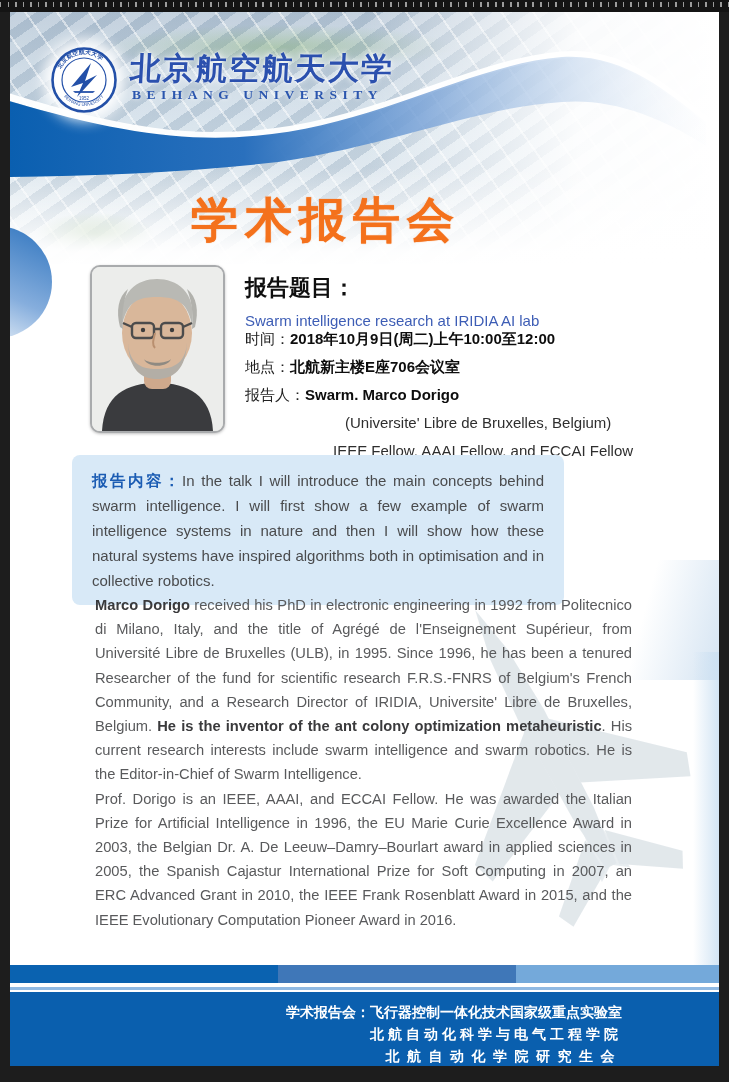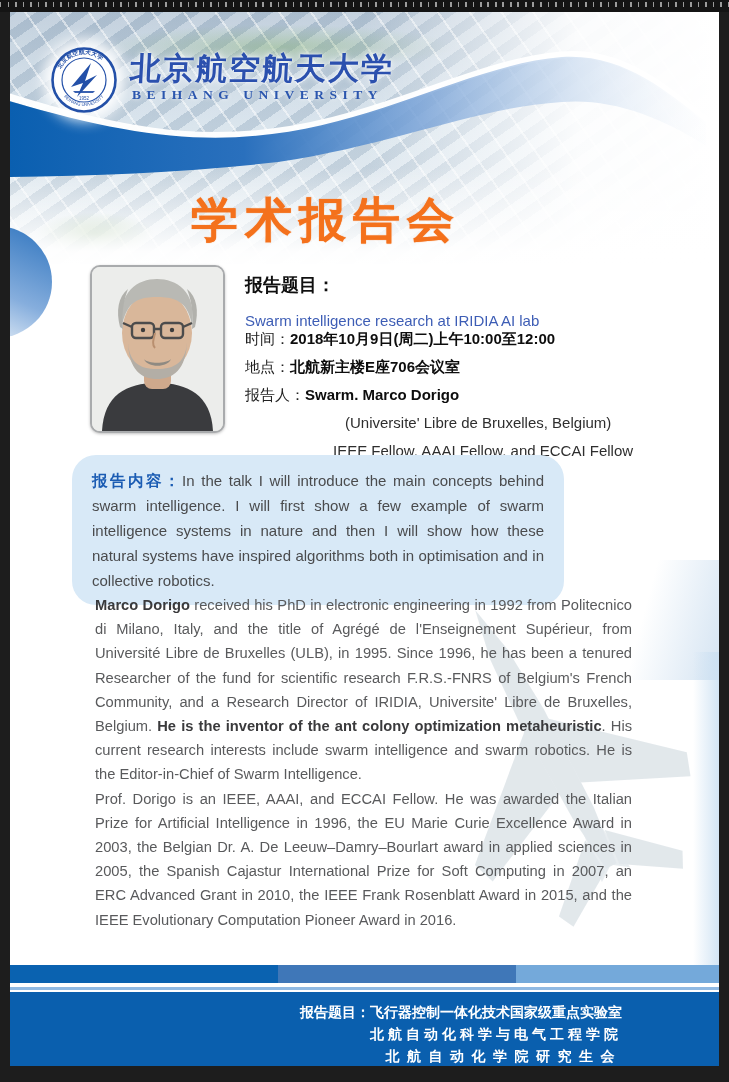--- a/index.html
+++ b/index.html
@@ -64,34 +64,34 @@
     text-shadow:0 0 1px #f4711c;
     white-space:nowrap;
   }
 
   
   .portrait { position:absolute; left:80px; top:253px; width:135px; height:168px;
     border:2px solid #a9abad; border-radius:10px; overflow:hidden; background:#ebebe9;
     box-shadow:0 1px 3px rgba(0,0,0,.25); }
   .info { position:absolute; left:235px; top:253px; width:440px; font-size:15px; color:#1c1c1c; }
   .info .row { position:absolute; left:0; white-space:nowrap; }
-  .r0 { top:8px;  font-size:18px; font-weight:bold; color:#0f0f0f; }
+  .r0 { top:8px;  font-size:22px; font-weight:bold; color:#0f0f0f; }
   .r1 { top:38px; color:#3d5db5;margin-top:9px; }
   .r2 { top:65px; }
   .r3 { top:93px; }
   .r4 { top:121px; }
   .r5 { top:149px; left:100px !important; color:#2e2e2e; }
   .r6 { top:177px; left:88px  !important; color:#2e2e2e; }
   .lbl { font-weight:normal; color:#222; }
   .val { font-weight:bold; color:#0d0d0d; }
 
   
   .abstract-box {
     position:absolute; left:62px; top:443px; width:492px; min-height:116px;
-    background:#d8e9f7; border-radius:24px; padding:13px 20px 12px 20px;
+    background:#d8e9f7; border-radius:8px; padding:13px 20px 12px 20px;
     font-size:15px; line-height:25px; color:#4a4b4d; text-align:justify;
   }
   .abstract-box .abs-label { font-weight:bold; color:#1b5cb3; font-size:15.5px; }
 
   
   .bio {
     position:absolute; left:85px; top:581px; width:537px;
     font-size:14.7px; line-height:24.2px; color:#595a5c; text-align:justify;
   }
   .bio b { color:#3a3a3c; }
@@ -256,19 +256,19 @@
       <p>Prof. Dorigo is an IEEE, AAAI, and ECCAI Fellow. He was awarded the Italian Prize for Artificial Intelligence in 1996, the EU Marie Curie Excellence Award in 2003, the Belgian Dr. A. De Leeuw–Damry–Bourlart award in applied sciences in 2005, the Spanish Cajastur International Prize for Soft Computing in 2007, an ERC Advanced Grant in 2010, the IEEE Frank Rosenblatt Award in 2015, and the IEEE Evolutionary Computation Pioneer Award in 2016.</p>
     </div>
 
     <div class="footer-band">
       <div class="fb-1"></div>
       <div class="fb-2"></div>
       <div class="fb-3"></div>
     </div>
     <div class="footer-line"></div>
     <div class="footer-block">
-      <div class="fl fl1">报告题目：飞行器控制一体化技术国家级重点实验室</div>
+      <div class="fl fl1">学术报告会：飞行器控制一体化技术国家级重点实验室</div>
       <div class="fl fl2">北航自动化科学与电气工程学院</div>
       <div class="fl fl3">北航自动化学院研究生会</div>
     </div>
 
   </div>
 </div>
 
 </body></html>

